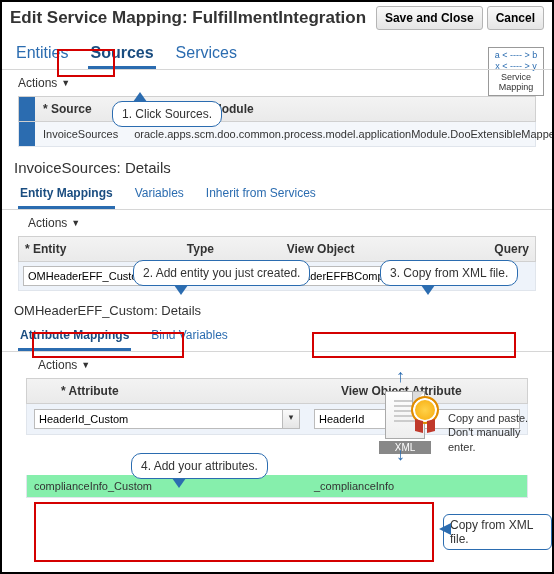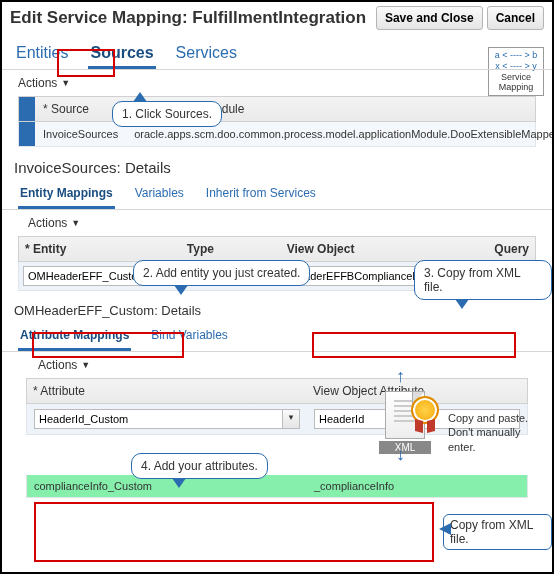--- a/index.html
+++ b/index.html
@@ -8,51 +8,51 @@
   .hdr h1 { font-size: 17px; font-weight: bold; flex: 1; }
   .btn { background: linear-gradient(#fafafa,#e5e5e5); border: 1px solid #b5b5b5; border-radius: 3px; padding: 4px 8px; font-size: 12px; font-weight: bold; margin-left: 4px; cursor: pointer; }
   .tabs { display: flex; gap: 18px; padding: 6px 12px 0 12px; border-bottom: 1px solid #d6d6d6; position: relative; }
   .tabs .tab { color: #2b6cb0; font-size: 16px; padding: 4px 2px; cursor: pointer; }
   .tabs .tab.active { font-weight: bold; border-bottom: 3px solid #2b6cb0; color: #1a4d80; }
   .svc-icon { position: absolute; right: 8px; top: 45px; width: 56px; border: 1px solid #999; font-size: 9px; color: #2b6cb0; text-align: center; padding: 2px; line-height: 1.2; background:#fff; }
   .svc-icon .lbl { color:#333; }
   .actions { display: flex; align-items: center; gap: 4px; padding: 6px 16px; font-size: 12px; }
   .actions .tri { font-size: 9px; }
   .src-table { margin: 0 16px; }
-  .src-table .thead { display: flex; background: linear-gradient(#f3f3f3,#eaeaea); border: 1px solid #d0d0d0; font-weight: normal; }
+  .src-table .thead { display: flex; background: linear-gradient(#f3f3f3,#eaeaea); border: 1px solid #d0d0d0; font-weight: bold; }
   .src-table .thead > div { padding: 5px 8px; }
   .src-table .trow { display: flex; background: #f4f7fb; border: 1px solid #e0e5ec; border-top: none; }
   .src-table .trow > div { padding: 6px 8px; font-size: 11px; }
   .bar { width: 6px; background: #2b6cb0; }
   .col-src { width: 100px; }
   .col-mod { flex: 1; }
   .section-title { font-size: 15px; font-weight: normal; padding: 12px 12px 4px 12px; color:#333;}
   .subtabs { display: flex; gap: 18px; padding: 0 16px; border-bottom: 1px solid #d6d6d6; }
   .subtabs .tab { color: #2b6cb0; font-size: 12px; padding: 6px 2px; cursor: pointer; }
   .subtabs .tab.active { font-weight: bold; border-bottom: 3px solid #2b6cb0; color:#1a4d80;}
   .entity-hdr { display:flex; margin: 0 16px; background: linear-gradient(#f3f3f3,#eaeaea); border:1px solid #d0d0d0; font-weight:bold; font-size:12px;}
   .entity-hdr > div { padding:5px 6px; }
   .entity-row { display:flex; margin:0 16px; background:#eef3fa; border:1px solid #e0e5ec; border-top:none; align-items:center;}
   .entity-row > div { padding:4px 4px;}
   .c-ent{width:162px;} .c-type{width:100px;} .c-vo{width:208px;} .c-q{flex:1;}
   .field { display:flex; }
   .field input { border:1px solid #bbb; padding:3px 4px; font-size:11px; width: 100%; background:#fff; }
   .dd { width:18px; background:linear-gradient(#fafafa,#e5e5e5); border:1px solid #bbb; border-left:none; text-align:center; font-size:9px; line-height:1.6; cursor:pointer;}
-  .attr-hdr { display:flex; margin: 0 24px; background: linear-gradient(#f3f3f3,#eaeaea); border:1px solid #d0d0d0; font-weight:normal; font-size:12px;}
+  .attr-hdr { display:flex; margin: 0 24px; background: linear-gradient(#f3f3f3,#eaeaea); border:1px solid #d0d0d0; font-weight:bold; font-size:12px;padding-left:28px;}
   .attr-hdr > div { padding:5px 6px;}
   .c-a1{width:280px;} .c-a2{flex:1;}
   .attr-row { display:flex; margin:0 24px; background:#eef3fa; border:1px solid #e0e5ec; border-top:none; align-items:center; }
   .attr-row > div{padding:5px 7px; font-size:11px;}
   .attr-row.alt{background:#86efac;margin-top:40px;}
   
   .callout { position:absolute; background:#fff; border:1px solid #2b6cb0; border-radius:10px; padding:5px 9px; font-size:12px; color:#333; z-index:20; }
   .callout::after{ content:''; position:absolute; width:0;height:0;border-left:7px solid transparent;border-right:7px solid transparent;}
   .co1{ left:110px; top:99px; } .co1::after{ top:-10px; left:20px; border-bottom:10px solid #2b6cb0;}
   .co2{ left:131px; top:258px; } .co2::after{ bottom:-10px; left:40px; border-top:10px solid #2b6cb0;}
-  .co3{ left:378px; top:258px;margin-left:34px; } .co3::after{ bottom:-10px; left:40px; border-top:10px solid #2b6cb0;}
+  .co3{ left:378px; top:258px; } .co3::after{ bottom:-10px; left:40px; border-top:10px solid #2b6cb0;}
   .co4{ left:129px; top:451px; } .co4::after{ bottom:-10px; left:40px; border-top:10px solid #2b6cb0;}
   .co5{ left:441px; top:512px; border-radius:6px; padding:3px 6px;} .co5::after{top:8px; left:-12px; border-top:6px solid transparent;border-bottom:6px solid transparent;border-right:12px solid #2b6cb0;}
   .note { position:absolute; left:446px; top:409px; font-size:11px; line-height:1.3; width:100px;}
   .ribbon { position:absolute; left:409px; top:394px; width:30px; height:30px; }
   .ribbon .c{ width:28px;height:28px;border-radius:50%;background:radial-gradient(circle,#ffd24a,#f5a300); border:2px solid #e08b00; box-shadow:0 0 0 2px #fff inset;}
   .ribbon .r{position:absolute; bottom:-6px; left:4px; width:8px;height:12px;background:#c0392b; transform:skewY(15deg);} 
   .ribbon .r2{left:16px; transform:skewY(-15deg);}
   .xml { position:absolute; left:377px; top:389px; width:52px; text-align:center;}
   .xml .pg{ width:40px;height:48px; margin:0 auto; background:linear-gradient(#fff,#eee); border:1px solid #aaa; position:relative;}
   .xml .pg::before{content:'';position:absolute;top:8px;left:8px;right:8px;height:2px;background:#ccc;box-shadow:0 5px 0 #ccc,0 10px 0 #ccc,0 15px 0 #ccc,0 20px 0 #ccc;}

